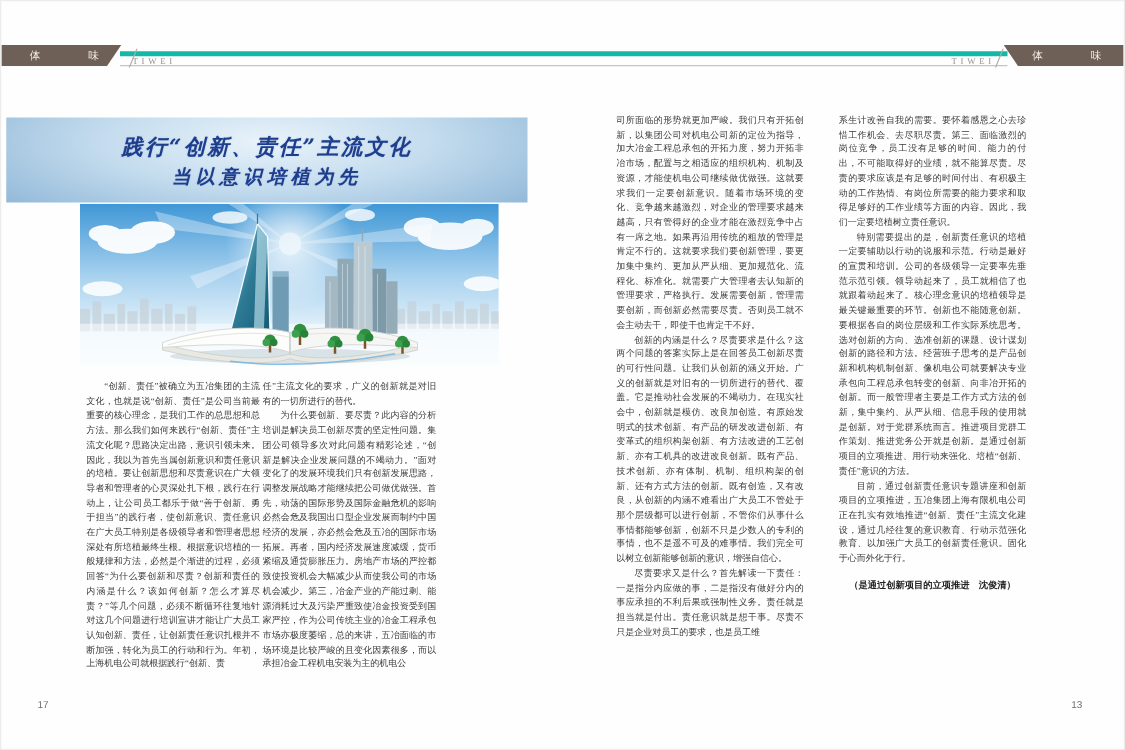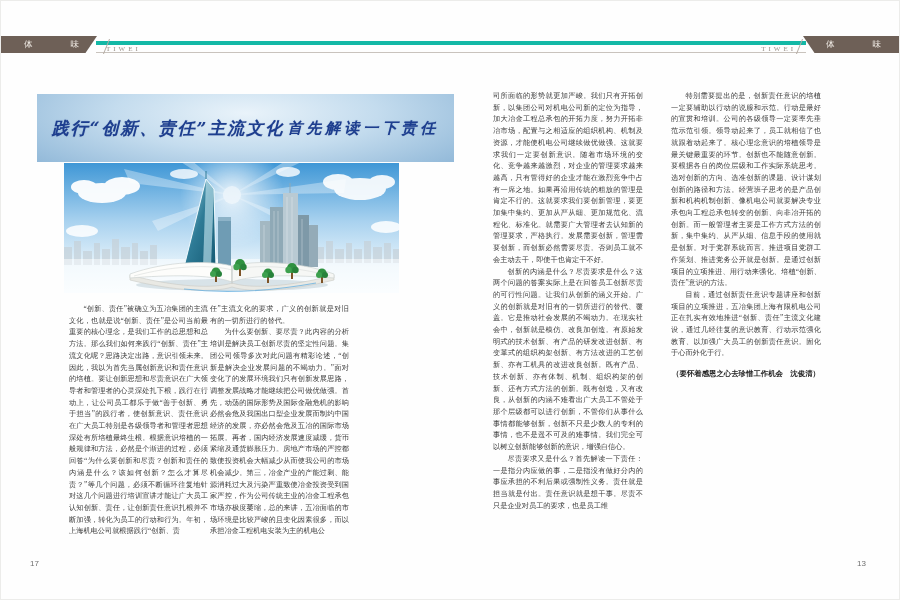--- a/index.html
+++ b/index.html
@@ -31,25 +31,25 @@
   .tab-left{left:0;clip-path:polygon(0 0,100% 0,88% 100%,0 100%);}
   .tab-right{right:0;clip-path:polygon(0 0,100% 0,100% 100%,12% 100%);}
   .diag{
     position:absolute;top:38px;height:15px;width:6px;
     border-right:1px solid #b5aca4;transform:skewX(-22deg);
   }
   .diag-left{left:99px;}
   .diag-right{left:792px;}
   
   .title-banner{
-    position:absolute;left:36px;top:93px;width:417px;height:68px;
+    position:absolute;left:4px;top:93px;width:417px;height:68px;
     background:
       radial-gradient(ellipse 75% 130% at 50% 28%,
         #e9f3fa 0%, #c4dcee 42%, #9cc0dd 78%, #85afd2 100%);
-    display:flex;flex-direction:row;align-items:center;justify-content:center;
+    display:flex;flex-direction:column;align-items:center;justify-content:center;
     gap:3px;
   }
   .title-line{
     color:#1d3e8f;font-weight:bold;font-style:italic;
     font-family:"DejaVu Serif","Liberation Serif",serif;
     text-shadow:0 0 1px rgba(20,50,120,.35);
   }
   .title-line1{font-size:17px;letter-spacing:2px;}
   .title-line2{font-size:15px;letter-spacing:4px;}
   .illus{position:absolute;left:63px;top:162px;width:335px;height:130px;display:block;}
@@ -89,21 +89,21 @@
     <span class="tab-label">体 味</span>
   </div>
   <div class="head-tab tab-right">
     <span class="tab-label">体 味</span>
   </div>
   <div class="diag diag-left"></div>
   <div class="diag diag-right"></div>
 
   <div class="title-banner">
     <div class="title-line title-line1">践行“创新、责任”主流文化</div>
-    <div class="title-line title-line2">首先解读一下责任</div>
+    <div class="title-line title-line2">当以意识培植为先</div>
   </div>
 
   <svg class="illus" viewBox="0 0 335 130">
     <defs>
       <linearGradient id="skyG" x1="0" y1="0" x2="0" y2="1">
         <stop offset="0" stop-color="#3f97d6"></stop>
         <stop offset="0.45" stop-color="#a9d2ef"></stop>
         <stop offset="0.8" stop-color="#e8f4fb"></stop>
         <stop offset="1" stop-color="#f6fbfe"></stop>
       </linearGradient>
@@ -249,20 +249,21 @@
   </div>
   <div class="pagenum pagenum-left">17</div>
 
   <div class="body body-right">
     <div class="col">
       <p class="para">司所面临的形势就更加严峻。我们只有开拓创新，以集团公司对机电公司新的定位为指导，加大冶金工程总承包的开拓力度，努力开拓非冶市场，配置与之相适应的组织机构、机制及资源，才能使机电公司继续做优做强。这就要求我们一定要创新意识。随着市场环境的变化、竞争越来越激烈，对企业的管理要求越来越高，只有管得好的企业才能在激烈竞争中占有一席之地。如果再沿用传统的粗放的管理是肯定不行的。这就要求我们要创新管理，要更加集中集约、更加从严从细、更加规范化、流程化、标准化。就需要广大管理者去认知新的管理要求，严格执行。发展需要创新，管理需要创新，而创新必然需要尽责。否则员工就不会主动去干，即使干也肯定干不好。</p>
       <p class="para indent">创新的内涵是什么？尽责要求是什么？这两个问题的答案实际上是在回答员工创新尽责的可行性问题。让我们从创新的涵义开始。广义的创新就是对旧有的一切所进行的替代、覆盖。它是推动社会发展的不竭动力。在现实社会中，创新就是模仿、改良加创造。有原始发明式的技术创新、有产品的研发改进创新、有变革式的组织构架创新、有方法改进的工艺创新、亦有工机具的改进改良创新。既有产品、技术创新、亦有体制、机制、组织构架的创新、还有方式方法的创新。既有创造，又有改良，从创新的内涵不难看出广大员工不管处于那个层级都可以进行创新，不管你们从事什么事情都能够创新，创新不只是少数人的专利的事情，也不是遥不可及的难事情。我们完全可以树立创新能够创新的意识，增强自信心。</p>
       <p class="para indent">尽责要求又是什么？首先解读一下责任：一是指分内应做的事，二是指没有做好分内的事应承担的不利后果或强制性义务。责任就是担当就是付出。责任意识就是想干事。尽责不只是企业对员工的要求，也是员工维</p>
     </div>
     <div class="col">
+      <p class="para">系生计改善自我的需要。要怀着感恩之心去珍惜工作机会、去尽职尽责。第三、面临激烈的岗位竞争，员工没有足够的时间、能力的付出，不可能取得好的业绩，就不能算尽责。尽责的要求应该是有足够的时间付出、有积极主动的工作热情、有岗位所需要的能力要求和取得足够好的工作业绩等方面的内容。因此，我们一定要培植树立责任意识。</p>
       <p class="para indent">特别需要提出的是，创新责任意识的培植一定要辅助以行动的说服和示范。行动是最好的宣贯和培训。公司的各级领导一定要率先垂范示范引领。领导动起来了，员工就相信了也就跟着动起来了。核心理念意识的培植领导是最关键最重要的环节。创新也不能随意创新。要根据各自的岗位层级和工作实际系统思考。选对创新的方向、选准创新的课题、设计谋划创新的路径和方法。经营班子思考的是产品创新和机构机制创新、像机电公司就要解决专业承包向工程总承包转变的创新、向非冶开拓的创新。而一般管理者主要是工作方式方法的创新，集中集约、从严从细、信息手段的使用就是创新。对于党群系统而言。推进项目党群工作策划、推进党务公开就是创新。是通过创新项目的立项推进、用行动来强化、培植“创新、责任”意识的方法。</p>
       <p class="para indent">目前，通过创新责任意识专题讲座和创新项目的立项推进，五冶集团上海有限机电公司正在扎实有效地推进“创新、责任”主流文化建设，通过几经往复的意识教育、行动示范强化教育、以加强广大员工的创新责任意识。固化于心而外化于行。</p>
-      <p class="para signature">（要怀着感恩之心去珍惜工作机会　沈俊清）</p>
+      <p class="para signature">（是通过创新项目的立项推进　沈俊清）</p>
     </div>
   </div>
   <div class="pagenum pagenum-right">13</div>
 
 </div>
 
 </body></html>

